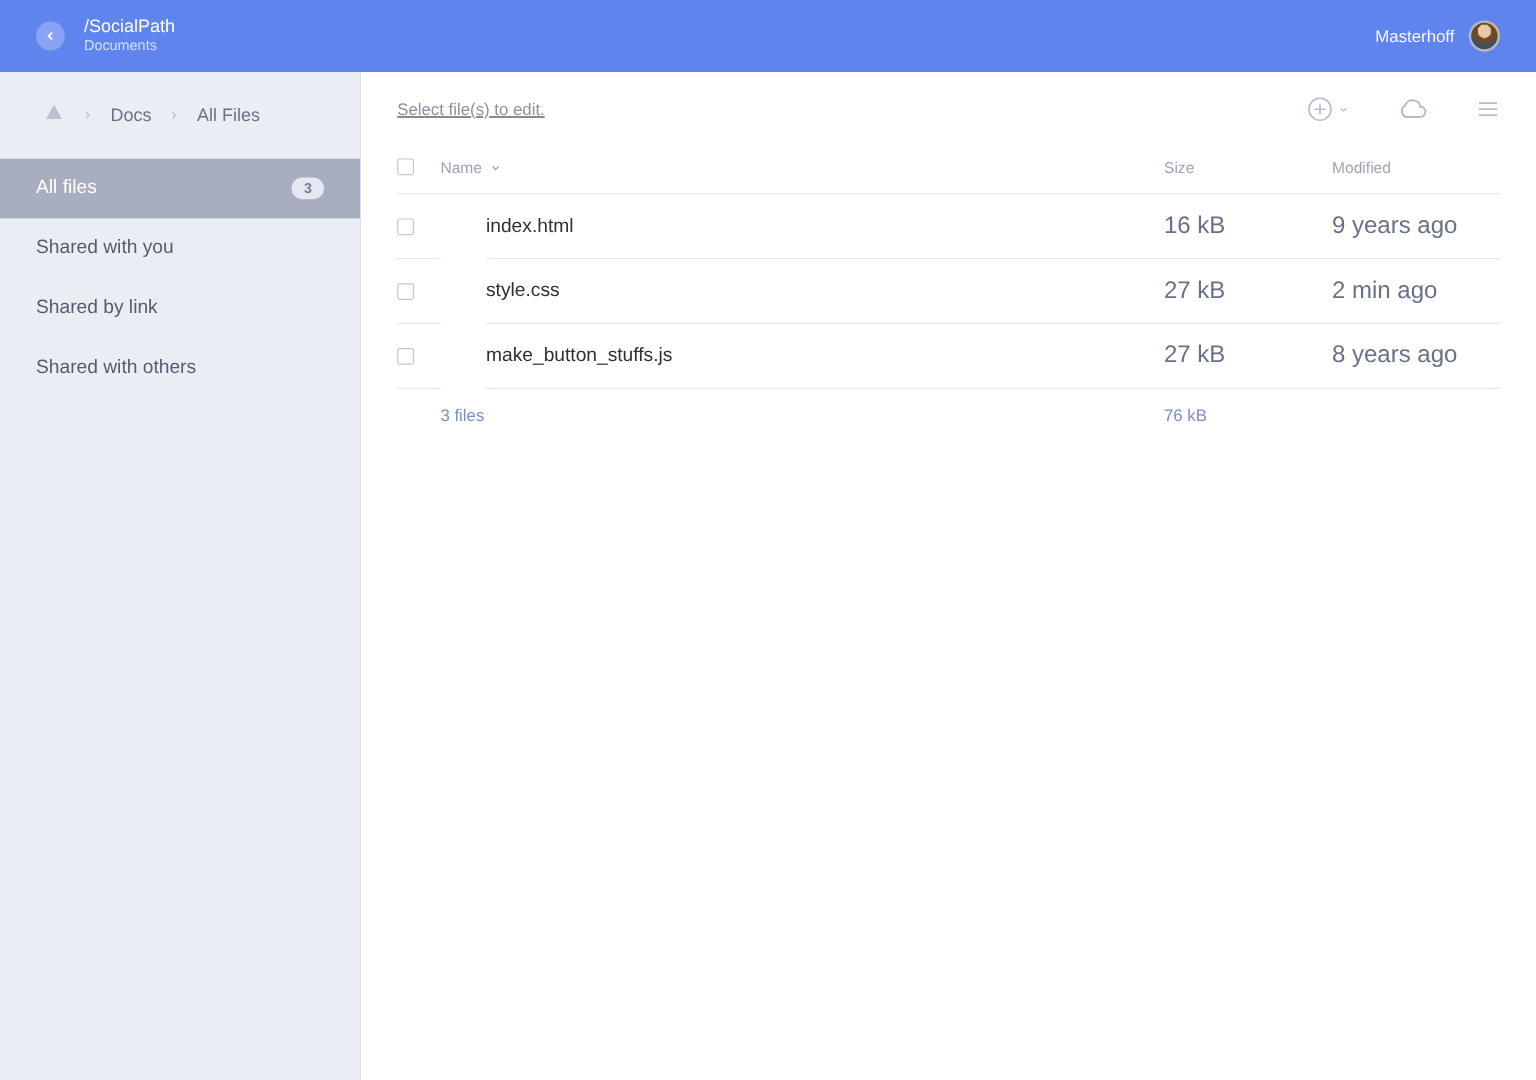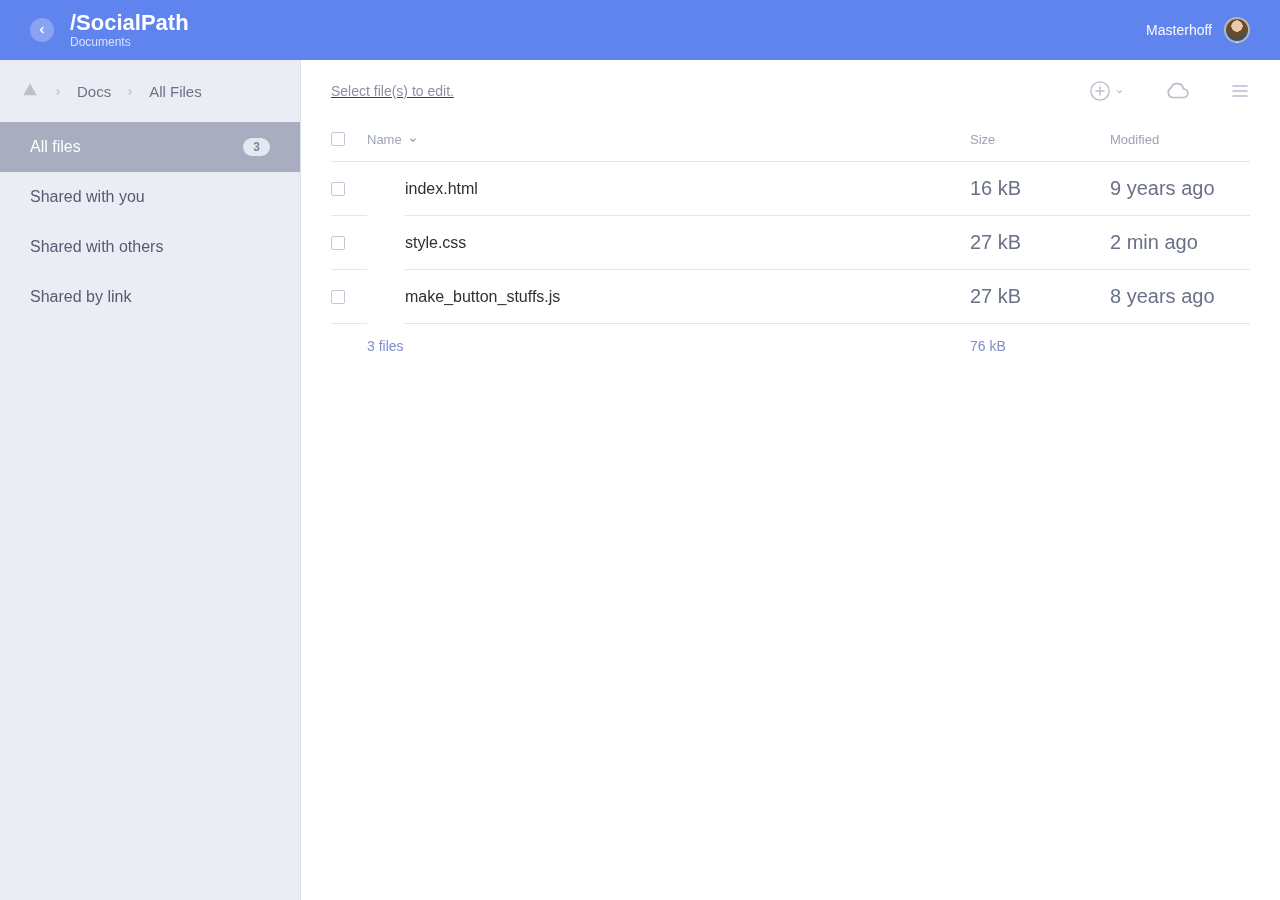--- a/index.html
+++ b/index.html
@@ -33,21 +33,21 @@
     color:var(--white);
   }
   .back-btn{
     width:24px;height:24px;border-radius:50%;
     background:rgba(255,255,255,.25);
     display:flex;align-items:center;justify-content:center;
     cursor:pointer;flex-shrink:0;
   }
   .back-btn svg{stroke:#fff;}
   .title-block{margin-left:16px;line-height:1.15;}
-  .title-block .app-title{font-size:22px;font-weight:700;}
+  .title-block .app-title{font-size:15px;font-weight:400;}
   .title-block .sub-title{font-size:12px;color:rgba(255,255,255,.75);}
   .spacer{flex:1;}
   .username{font-size:14px;color:rgba(255,255,255,.95);margin-right:12px;}
   .avatar{
     width:26px;height:26px;border-radius:50%;
     border:2px solid rgba(255,255,255,.6);
     background: radial-gradient(circle at 50% 32%, #e9c9a6 0 30%, #6b4a2b 31% 58%, #3e5060 59% 100%);
   }
 
   
@@ -55,21 +55,21 @@
 
   
   .sidebar{
     width:301px;flex-shrink:0;
     background:var(--sidebar-bg);
     border-right:1px solid #dde0ea;
     display:flex;flex-direction:column;
   }
   .breadcrumb{
     display:flex;align-items:center;gap:14px;
-    height:62px;padding:0 21px;flex-shrink:0;border-radius:10px;
+    height:72px;padding:0 36px;flex-shrink:0;border-radius:10px;
   }
   .crumb-home svg{fill:#bcc1d0;}
   .crumb-sep svg{stroke:#bcc1d0;}
   .crumb-link{color:#6c7389;font-size:15px;cursor:pointer;}
   .nav{list-style:none;margin:0;padding:0;flex:1;overflow:auto;}
   .nav li{
     height:50px;display:flex;align-items:center;
     padding:0 30px;color:#555c71;font-size:16px;cursor:pointer;
   }
   .nav li.active{
@@ -158,24 +158,24 @@
 
     <ul class="nav">
       <li class="active">
         <span>All files</span>
         <span class="badge">3</span>
       </li>
       <li>
         <span>Shared with you</span>
       </li>
       <li>
+        <span>Shared by link</span>
+      </li>
+      <li>
         <span>Shared with others</span>
-      </li>
-      <li>
-        <span>Shared by link</span>
       </li>
     </ul>
 
   </aside>
 
   <section class="main">
 
     <div class="toolbar">
       <div class="prompt">Select file(s) to edit.</div>
       <div class="tool-icons">

